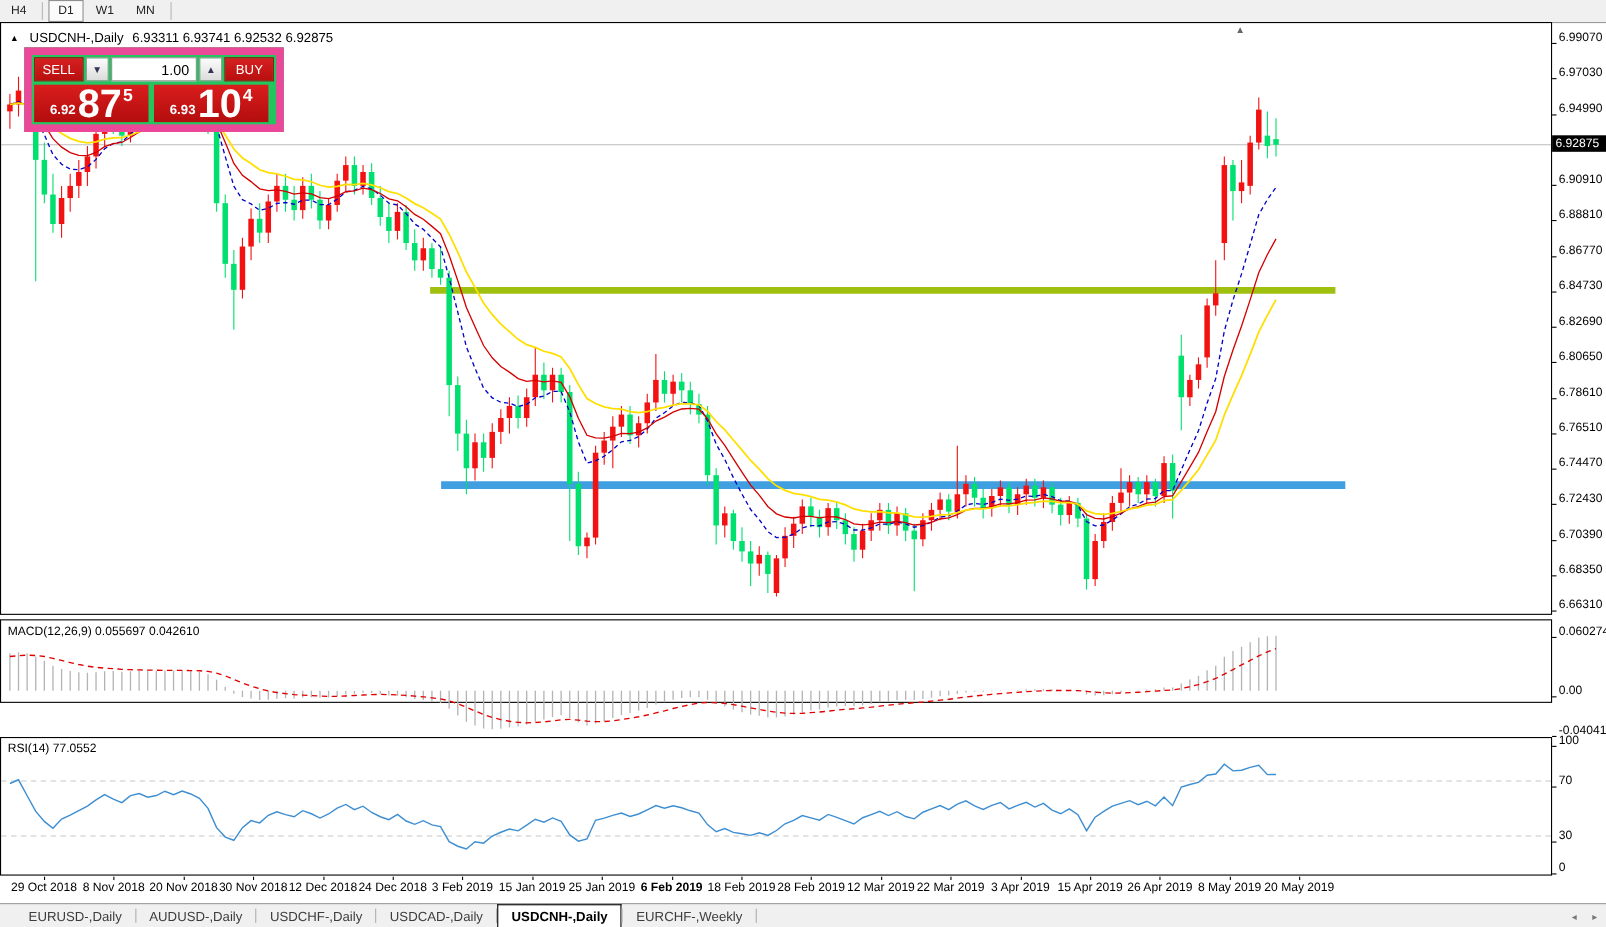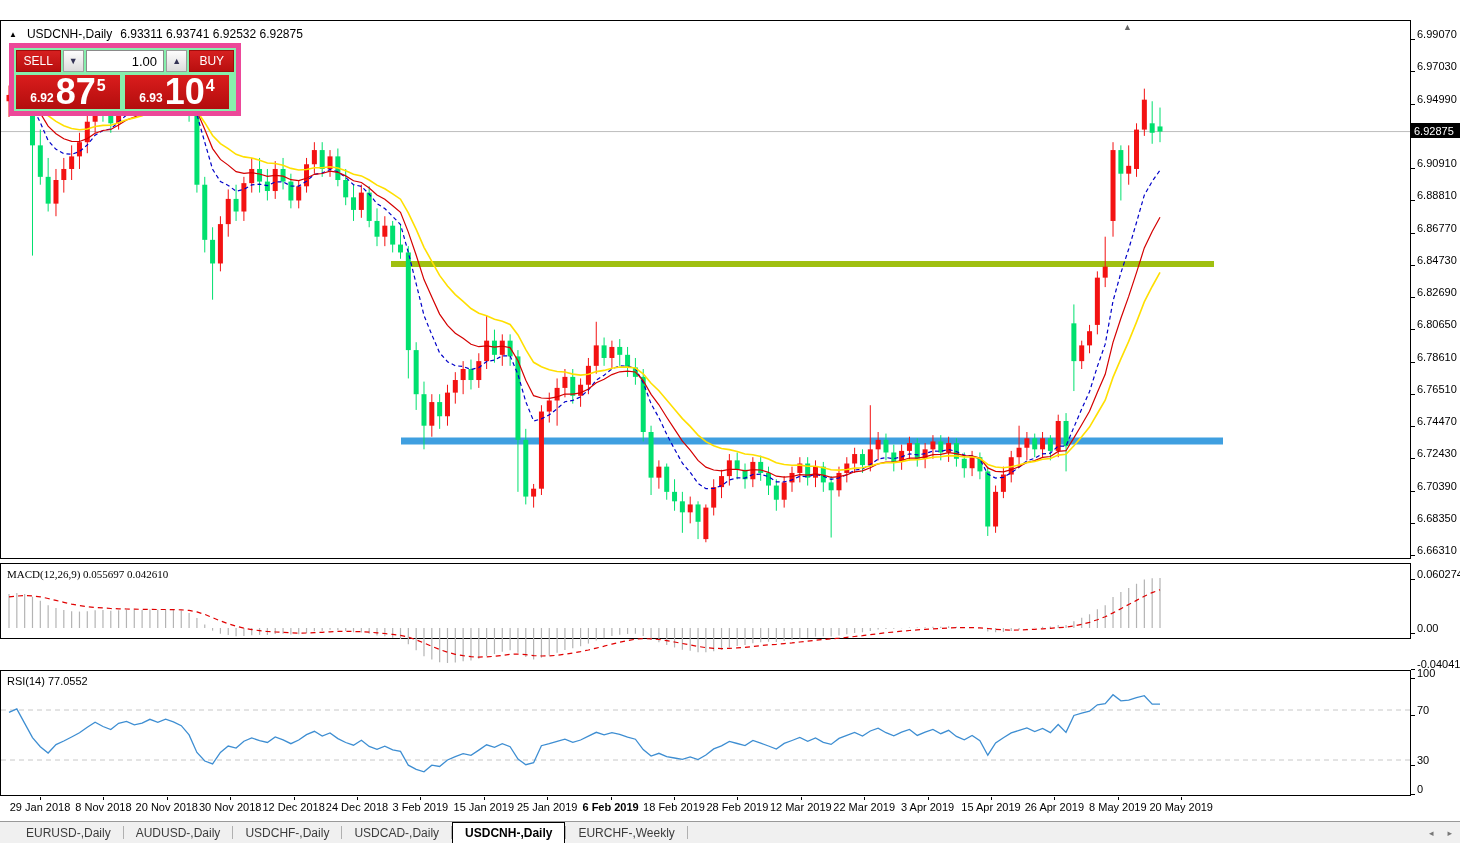--- a/index.html
+++ b/index.html
@@ -8,29 +8,29 @@
   
   #toolbar{position:absolute;left:0;top:0;width:1460px;height:20px;background:#f0f0f0;
            border-bottom:1px solid #9a9a9a;display:flex;align-items:center;}
   .tf-btn{font-size:11px;color:#222;padding:1px 8px;margin:0 1px;height:16px;line-height:16px;
           border:1px solid transparent;cursor:default;}
   .tf-btn.active{background:#fbfbfb;border:1px solid #8f8f8f;}
   .tf-sep{width:1px;height:16px;background:#b5b5b5;margin:0 4px;}
   
   .pane{position:absolute;left:0;width:1411px;background:#fff;border:1px solid #000;box-sizing:border-box;}
   #main-pane{top:20px;height:539px;}
-  #macd-pane{top:563px;height:76px;font-family:Liberation Serif, serif;}
+  #macd-pane{top:563px;height:76px;}
   #rsi-pane{top:670px;height:126px;}
   .pane svg{position:absolute;left:0;top:0;}
   .pane-label{position:absolute;left:6px;top:4px;font-size:11px;color:#000;z-index:5;}
   #chart-header{position:absolute;left:8px;top:6px;font-size:12px;color:#000;z-index:6;display:flex;gap:8px;align-items:center;}
   #collapse-tri{font-size:8px;margin-right:2px;}
   #autoscroll-marker{position:absolute;left:1122px;top:1px;font-size:9px;color:#666;z-index:4;}
   
-  #trade-panel{position:absolute;left:8px;top:22px;z-index:7;background:#86efac;border:5px solid #ec4899;
+  #trade-panel{position:absolute;left:21px;top:22px;z-index:7;background:#22c55e;border:7px solid #ec4899;
                padding:2px;width:218px;}
   #trade-row1{display:flex;height:22px;gap:2px;}
   .trade-btn{background:linear-gradient(#d62020,#b90f0f);color:#fff;font-size:12px;border:1px solid #9e0c0c;
              width:46px;display:flex;align-items:center;justify-content:center;cursor:pointer;}
   .spin-btn{width:21px;background:linear-gradient(#fdfdfd,#dcdcdc);border:1px solid #9c9c9c;color:#335;
             font-size:9px;display:flex;align-items:center;justify-content:center;cursor:pointer;}
   #volume-input{width:70px;border:1px solid #8a8a8a;font-family:"Liberation Sans",sans-serif;
                 font-size:13px;text-align:right;padding:0 6px 0 0;}
   #trade-row2{display:flex;gap:5px;margin-top:3px;}
   .price-box{width:104px;height:34px;background:linear-gradient(#da1d1d,#b30d0d);color:#fff;
@@ -56,20 +56,30 @@
   .tab-sep{width:1px;background:#b0b0b0;margin:4px 0;}
   #tab-scroll{position:absolute;right:8px;top:0;height:22px;display:flex;align-items:center;gap:14px;
               font-size:9px;color:#777;}
   #tab-scroll span{cursor:pointer;}
 </style>
 </head>
 <body>
 
 <div id="app">
 
+  <div id="toolbar">
+    <div id="tf-buttons" style="display:flex;align-items:center;">
+        <div class="tf-btn">H4</div>
+        <div class="tf-sep"></div>
+        <div class="tf-btn active">D1</div>
+        <div class="tf-btn">W1</div>
+        <div class="tf-btn">MN</div>
+        <div class="tf-sep"></div>
+      </div>
+  </div>
 
   <div class="pane" id="main-pane">
     <svg id="main-svg" width="1409" height="537">
         <line x1="390" x2="1213" y1="242.95000000000124" y2="242.95000000000124" stroke="#a0c010" stroke-width="6"></line>
         <line x1="400" x2="1222" y1="419.97999999999996" y2="419.97999999999996" stroke="#3f9fe0" stroke-width="7"></line>
         <line x1="0" x2="1409" y1="110.57125000000062" y2="110.57125000000062" stroke="#bdbdbd" stroke-width="1"></line>
         <line x1="8" x2="8" y1="64.50250000000028" y2="96.002500000001" stroke="#f31212" stroke-width="1"></line>
         <rect x="5.5" y="73.95250000000064" width="5" height="6.299999999999301" fill="#f31212"></rect>
         <line x1="15.83" x2="15.83" y1="48.75250000000061" y2="84.97750000000012" stroke="#f31212" stroke-width="1"></line>
         <rect x="13.33" y="61.35250000000062" width="5" height="12.600000000000023" fill="#f31212"></rect>
@@ -594,21 +604,21 @@
     </div>
   <div id="rsi-axis">
       <div class="axis-label" style="top: 665.5px;"><span class="tick"></span>100</div>
       <div class="axis-label" style="top: 703px;"><span class="tick"></span>70</div>
       <div class="axis-label" style="top: 753px;"><span class="tick"></span>30</div>
       <div class="axis-label" style="top: 782px;"><span class="tick"></span>0</div>
     </div>
 
   <div id="date-strip">
       <div class="date-tick" style="left: 40px;"></div>
-      <div class="date-label" style="left: 40px;">29 Jan 2018</div>
+      <div class="date-label" style="left: 40px;">29 Oct 2018</div>
       <div class="date-tick" style="left: 103.4px;"></div>
       <div class="date-label" style="left: 103.4px;">8 Nov 2018</div>
       <div class="date-tick" style="left: 166.8px;"></div>
       <div class="date-label" style="left: 166.8px;">20 Nov 2018</div>
       <div class="date-tick" style="left: 230.2px;"></div>
       <div class="date-label" style="left: 230.2px;">30 Nov 2018</div>
       <div class="date-tick" style="left: 293.6px;"></div>
       <div class="date-label" style="left: 293.6px;">12 Dec 2018</div>
       <div class="date-tick" style="left: 357px;"></div>
       <div class="date-label" style="left: 357px;">24 Dec 2018</div>

